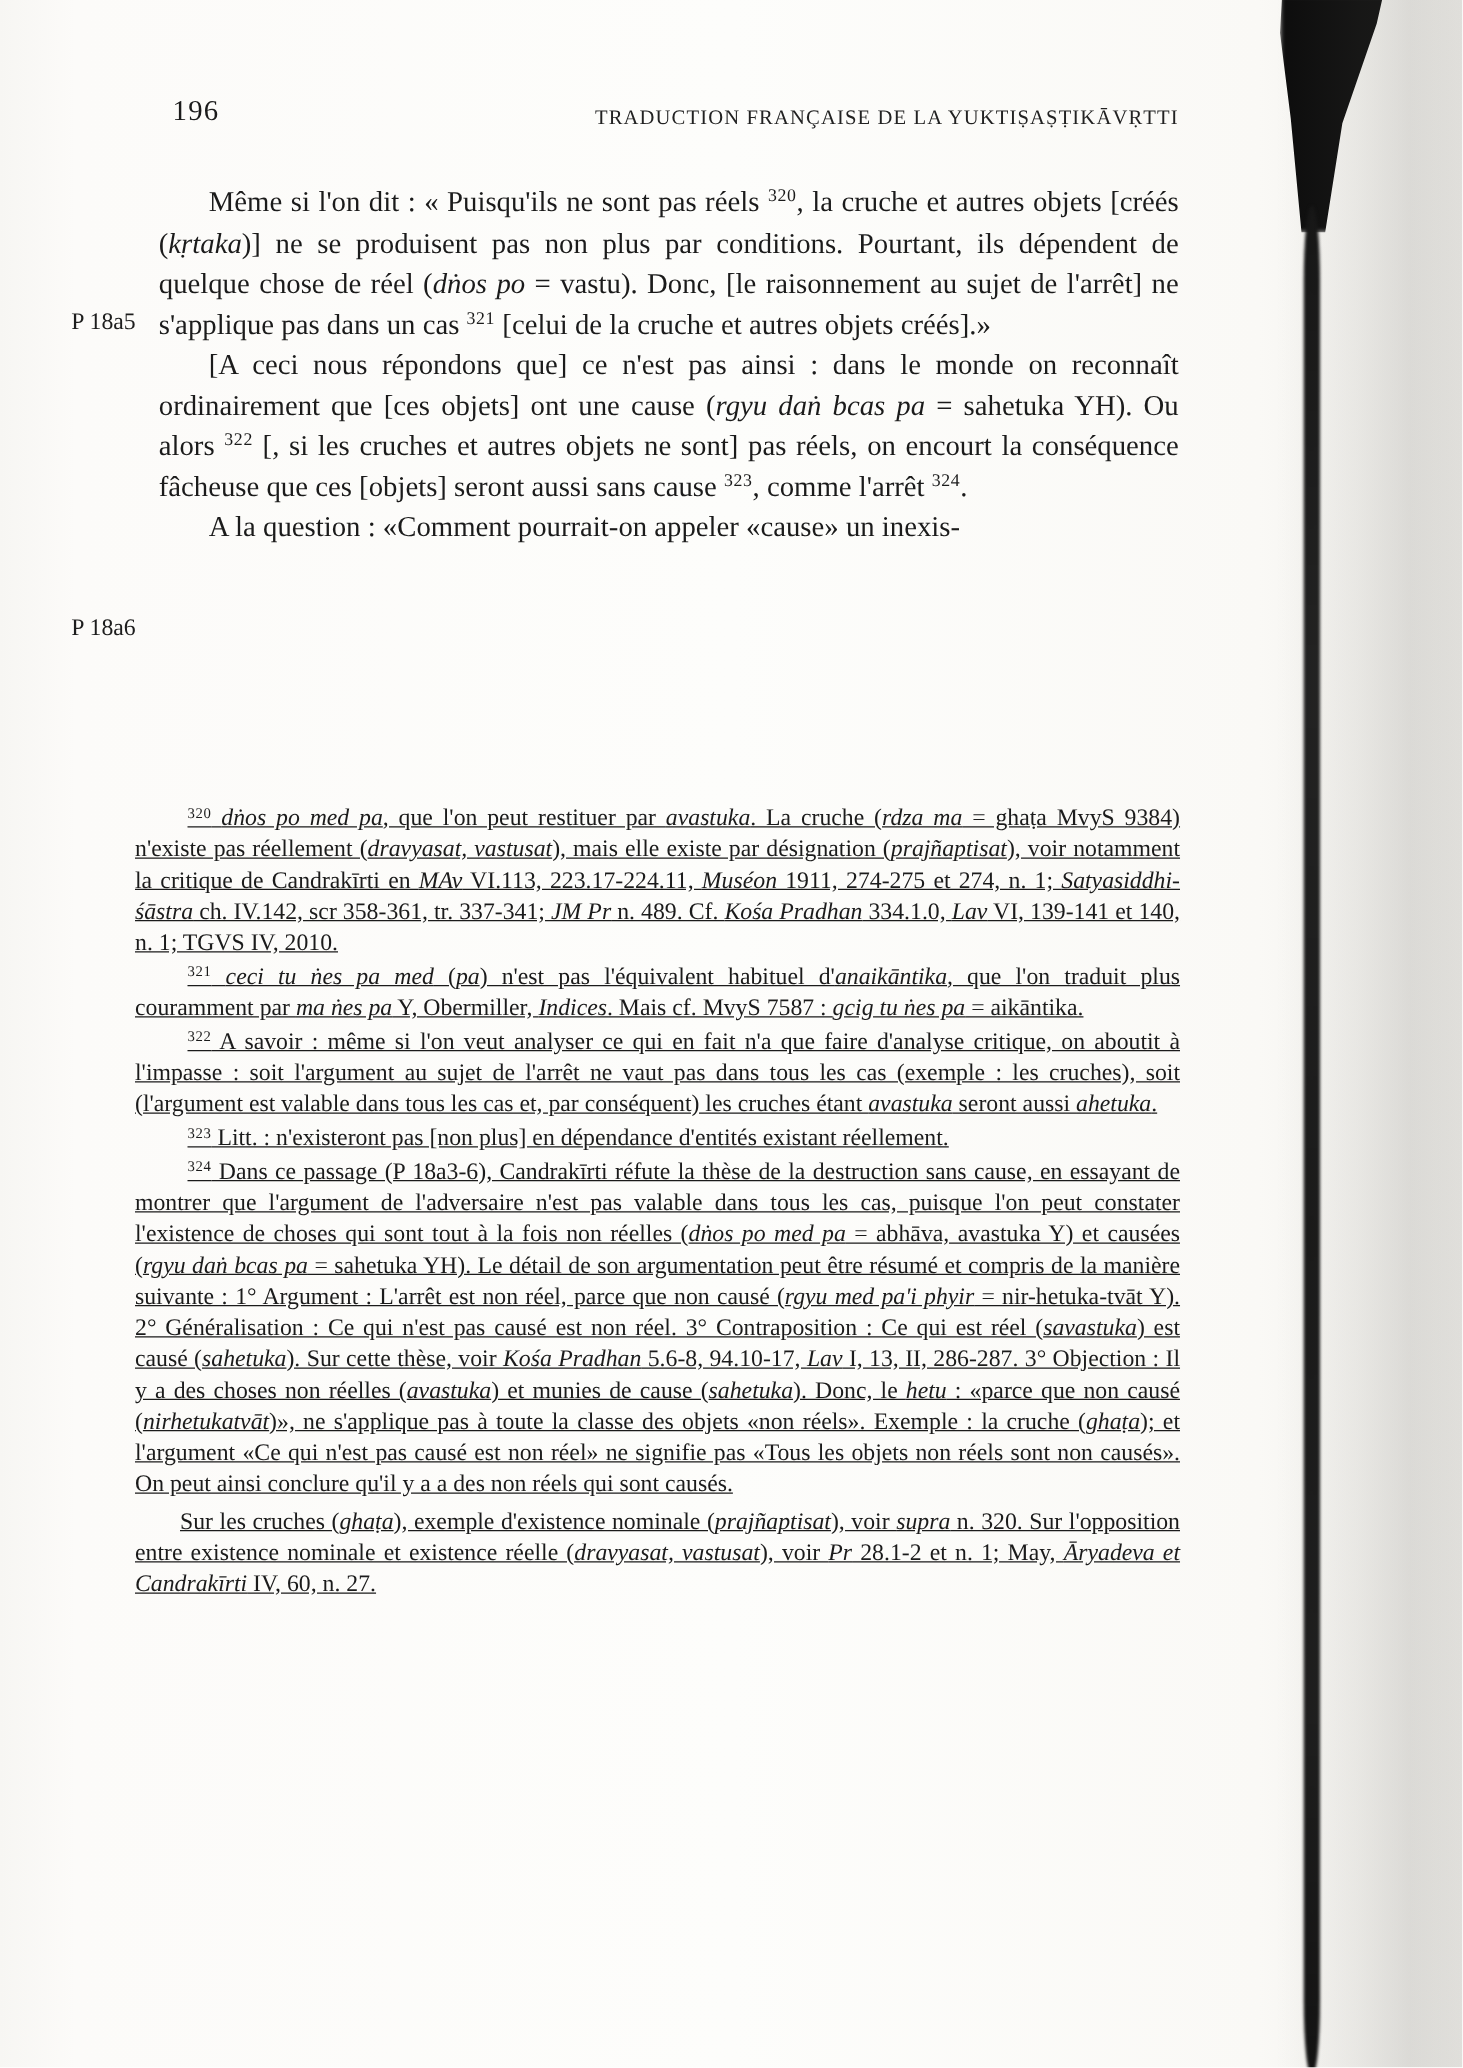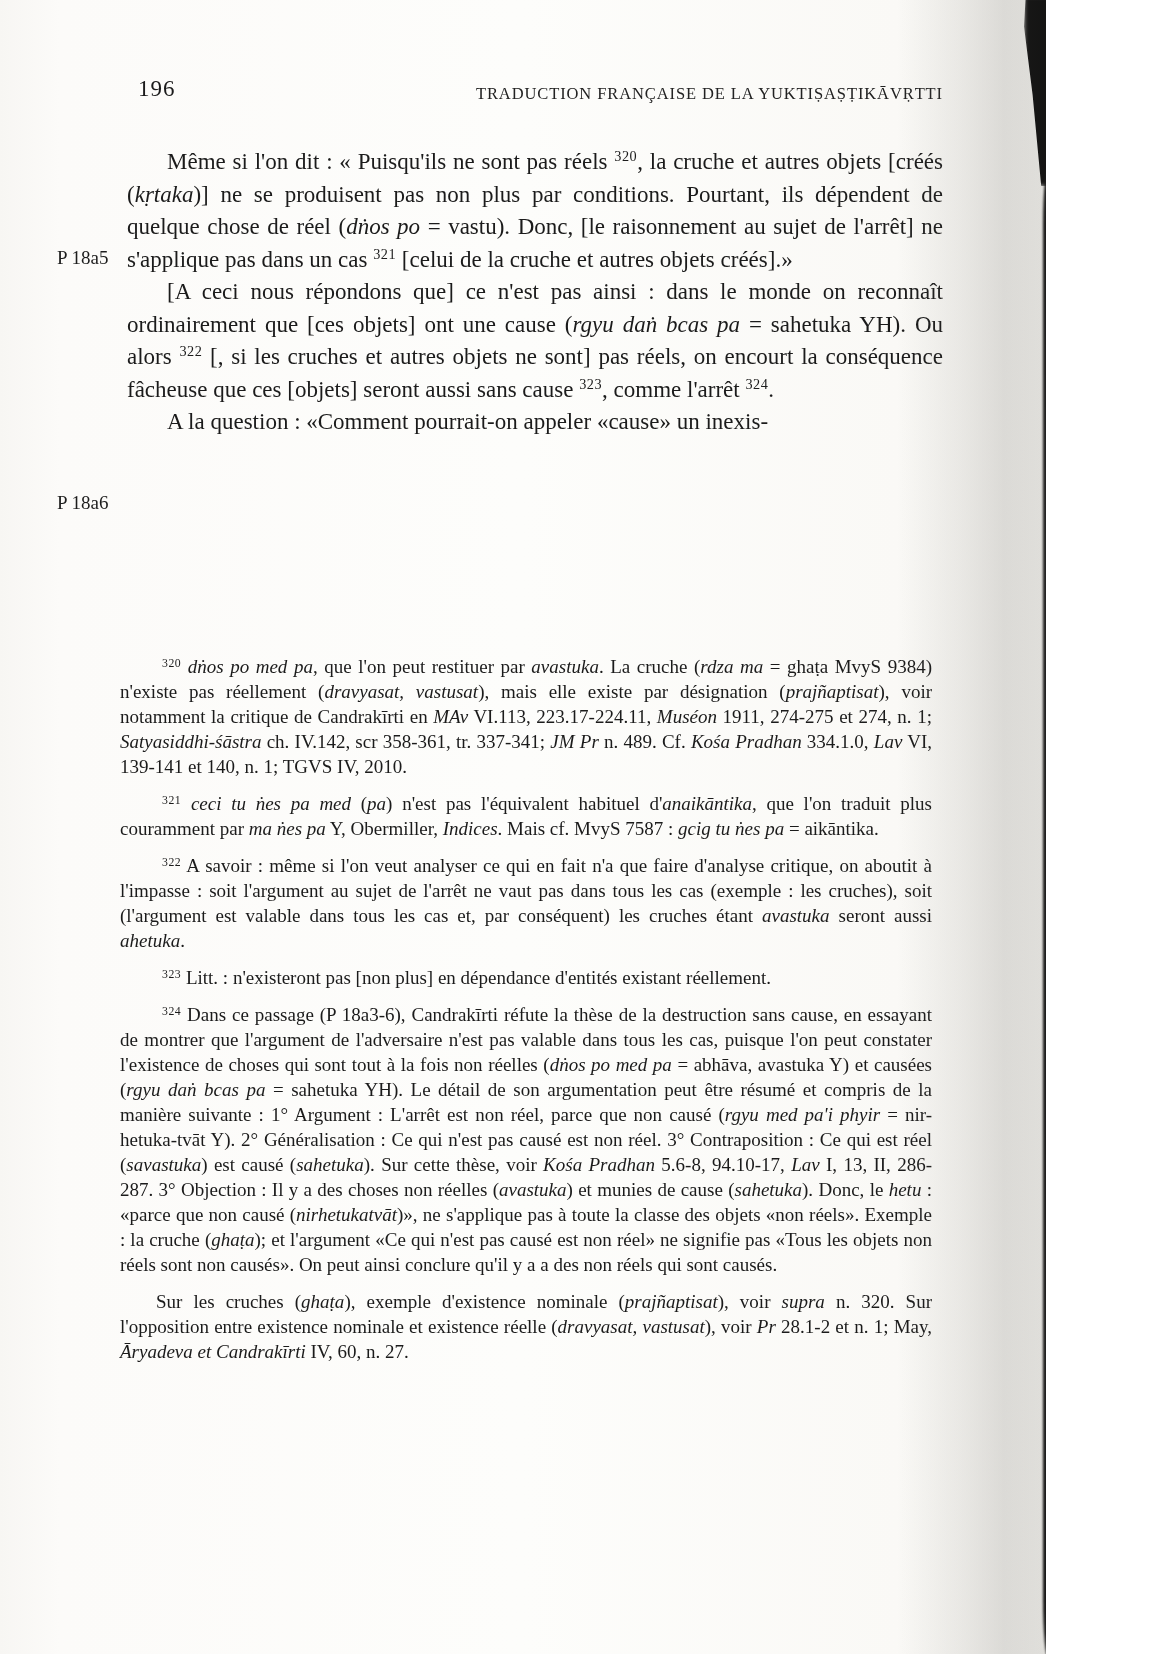--- a/index.html
+++ b/index.html
@@ -2,21 +2,21 @@
 <html lang="fr"><head>
 <meta charset="utf-8">
 <style>
   html, body {
     margin: 0;
     padding: 0;
     background: #ffffff;
   }
   .page {
     position: relative;
-    width: 1046px;
+    width: 1170px;
     height: 1654px;
     overflow: hidden;
     background: linear-gradient(to right, #f7f6f3 0px, #fcfbf9 60px, #fdfdfb 50%, #faf9f6 86%, #efeeea 100%);
     font-family: "Liberation Serif", "DejaVu Serif", serif;
     color: #1b1b1b;
   }
   .page-number {
     position: absolute;
     left: 138px;
     top: 76px;
@@ -60,22 +60,23 @@
   .footnotes {
     position: absolute;
     left: 108px;
     top: 642px;
     width: 836px;
     font-size: 19px;
     line-height: 25px;
     text-align: justify;
   }
   .footnotes p {
-    margin: 12px;
+    margin: 0;
     text-indent: 42px;
+    text-decoration: underline;
   }
   .footnotes p + p { margin-top: 2px; }
   .footnotes p.closing { margin-top: 5px; text-indent: 36px; }
   sup.fnref {
     font-size: 0.62em;
     line-height: 0;
     vertical-align: baseline;
     position: relative;
     top: -0.55em;
     letter-spacing: 0.5px;

